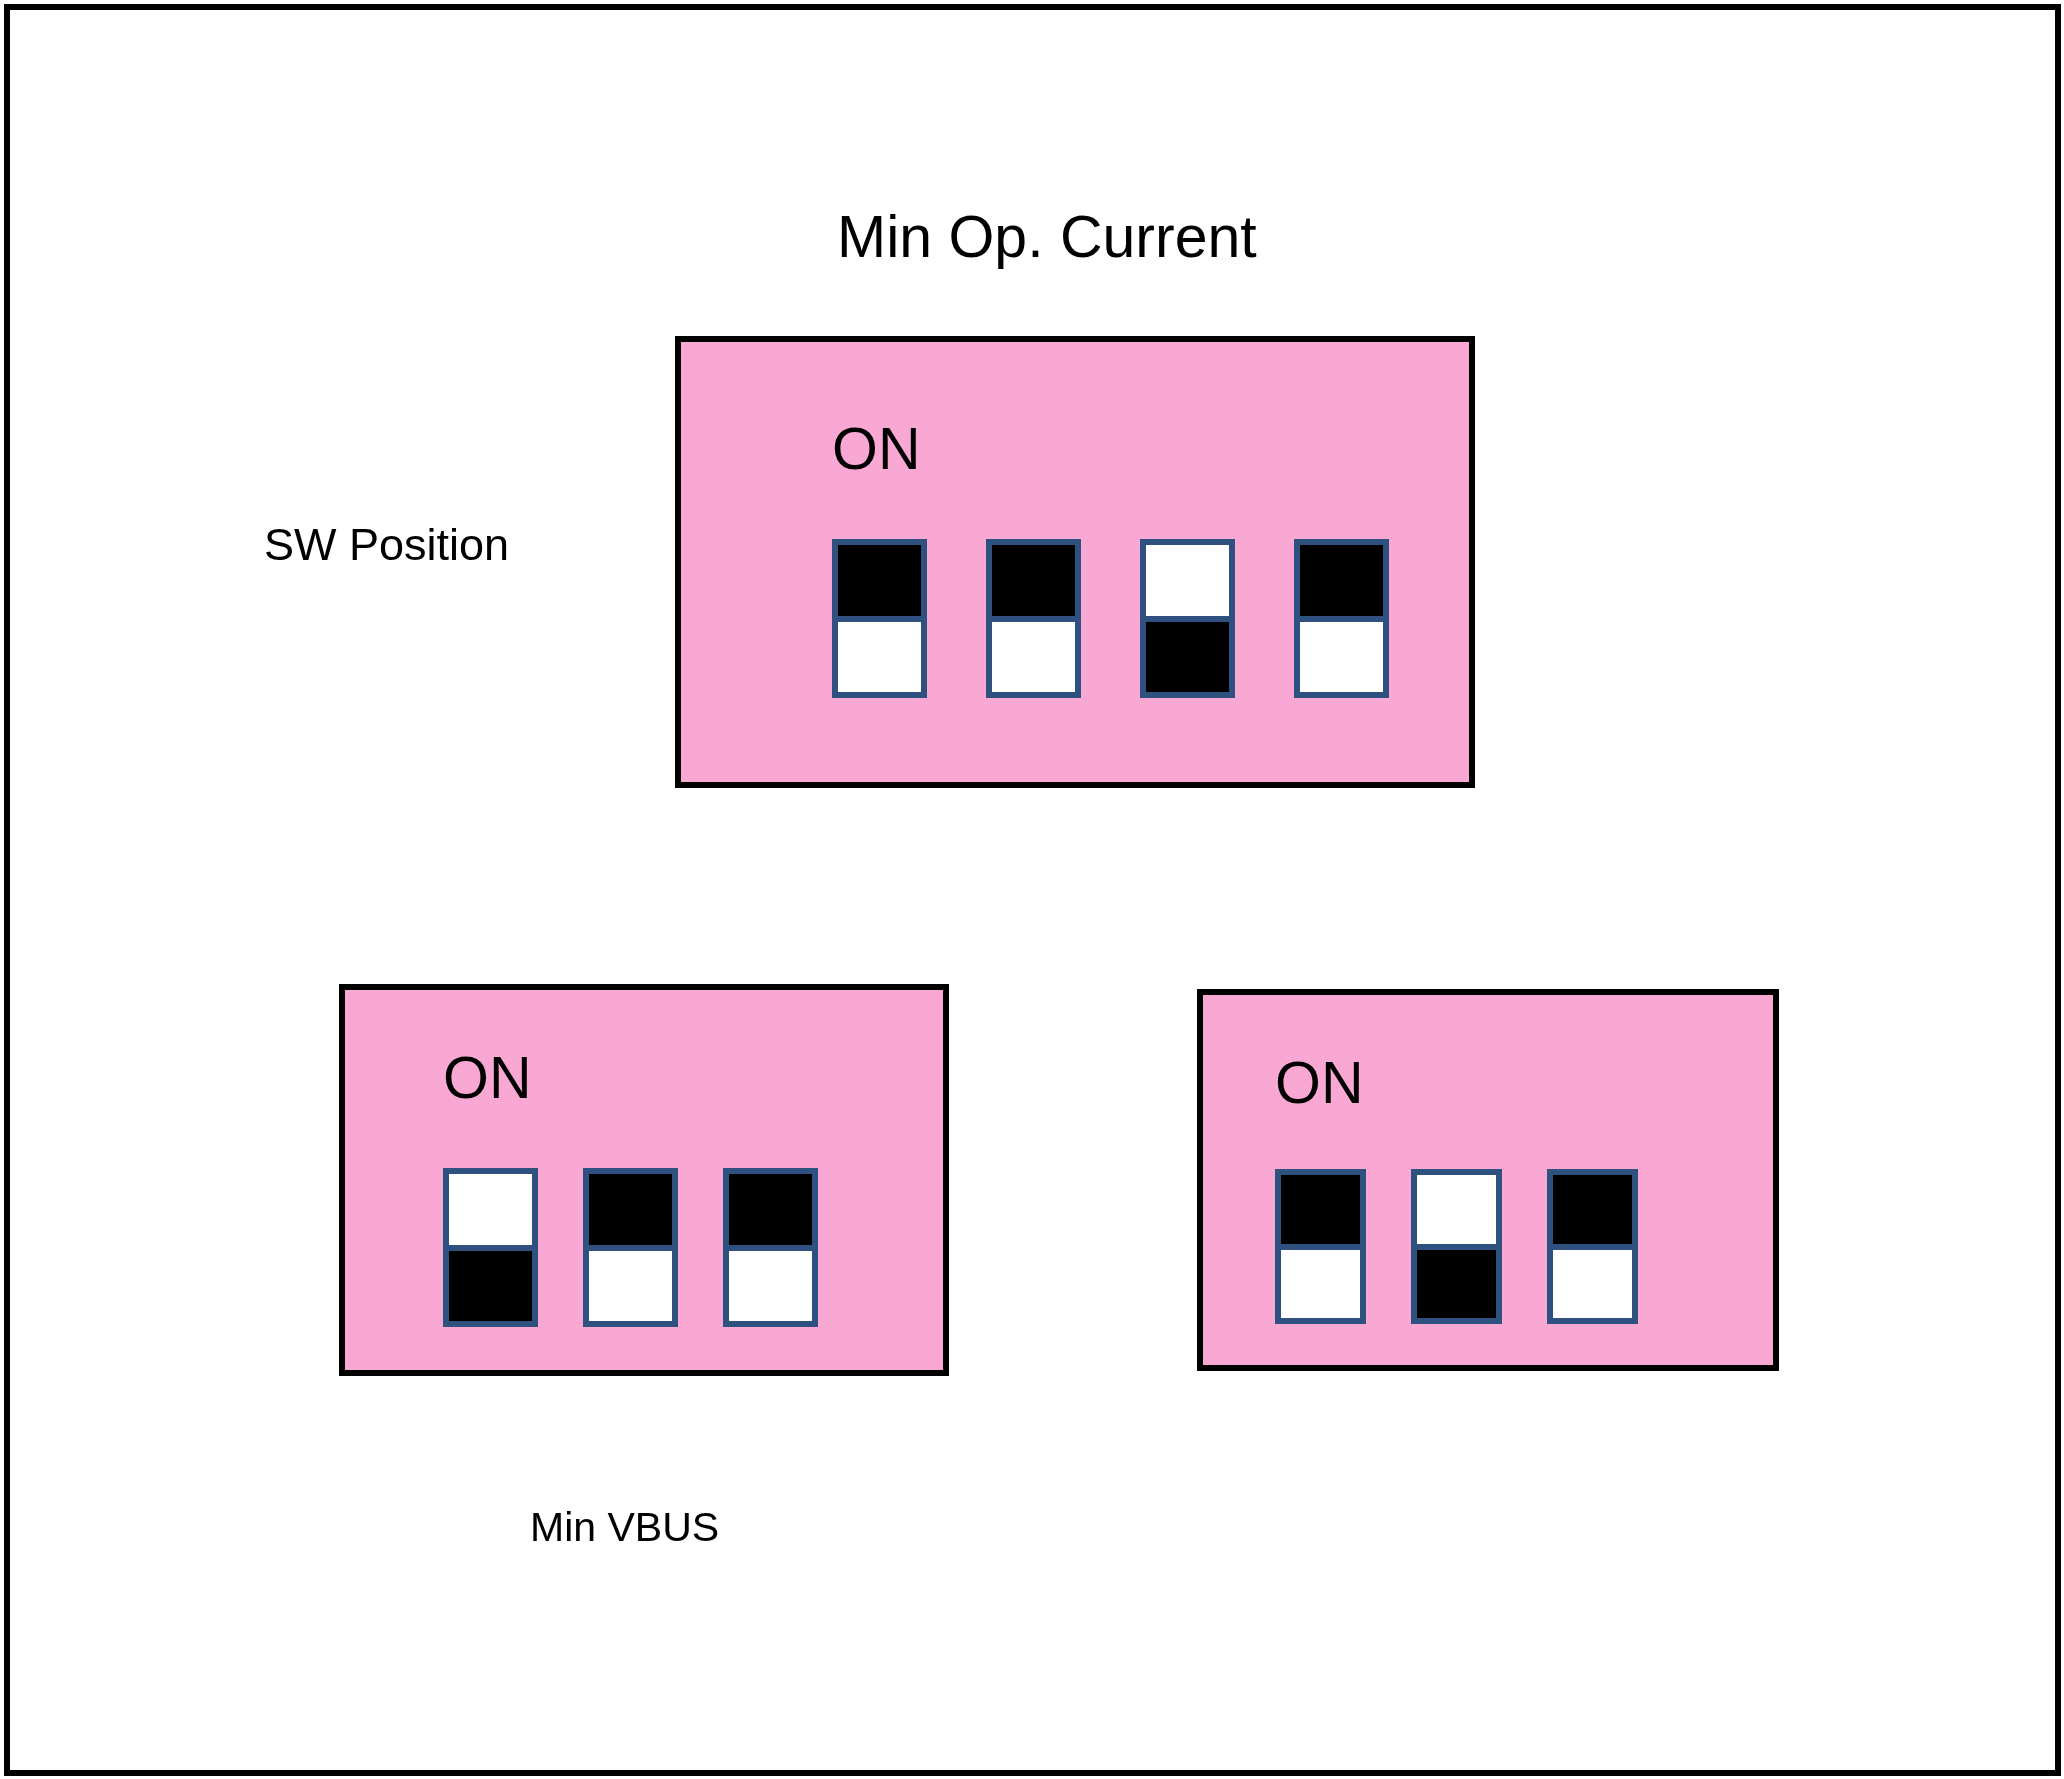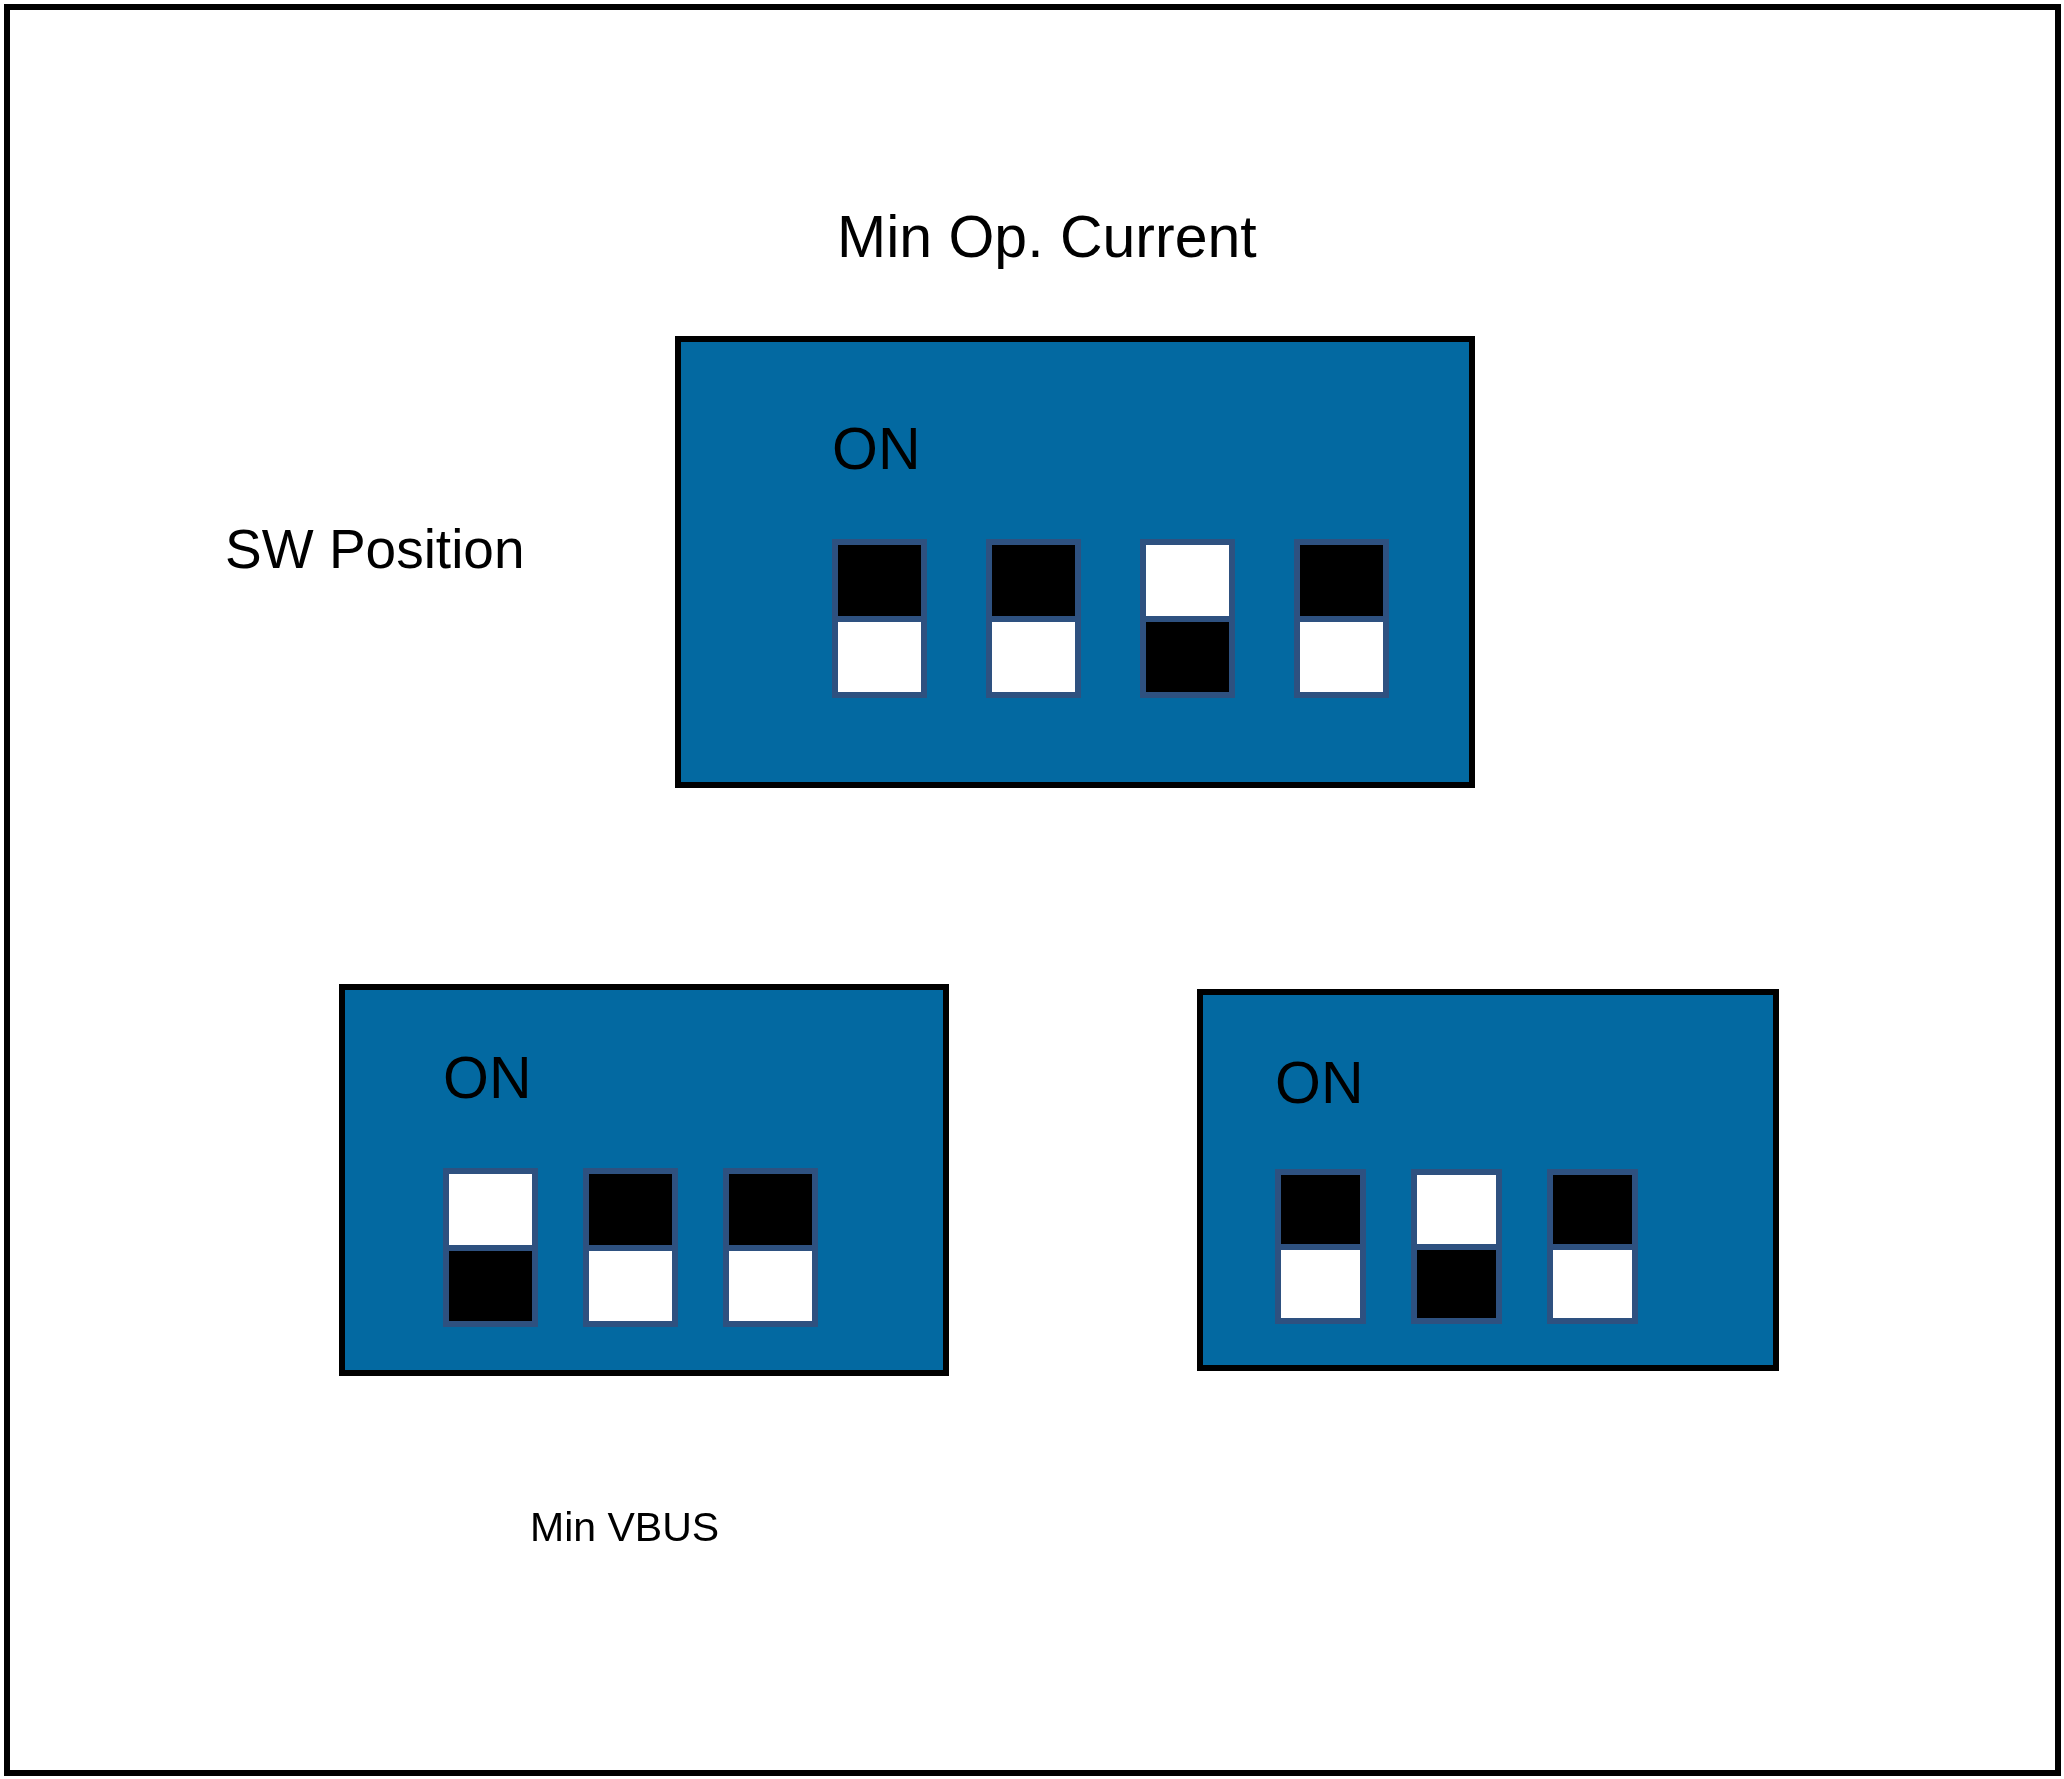--- a/index.html
+++ b/index.html
@@ -40,32 +40,33 @@
     color: #000000;
     font-weight: 400;
     white-space: nowrap;
     line-height: 1;
   }
 
   .label-title {
     font-size: 59px;
   }
   .label-side {
-    font-size: 55px;
+    font-size: 45px;
+    margin-left: 39px;
   }
   .label-caption {
     font-size: 41px;
   }
 
   
   .bank {
     position: absolute;
     box-sizing: border-box;
     border: 6.6px solid #000000;
-    background: #0369a1;
+    background: #f9a8d4;
   }
 
   .bank-on {
     position: absolute;
     color: #000000;
     font-size: 59px;
     line-height: 1;
     white-space: nowrap;
   }
 

